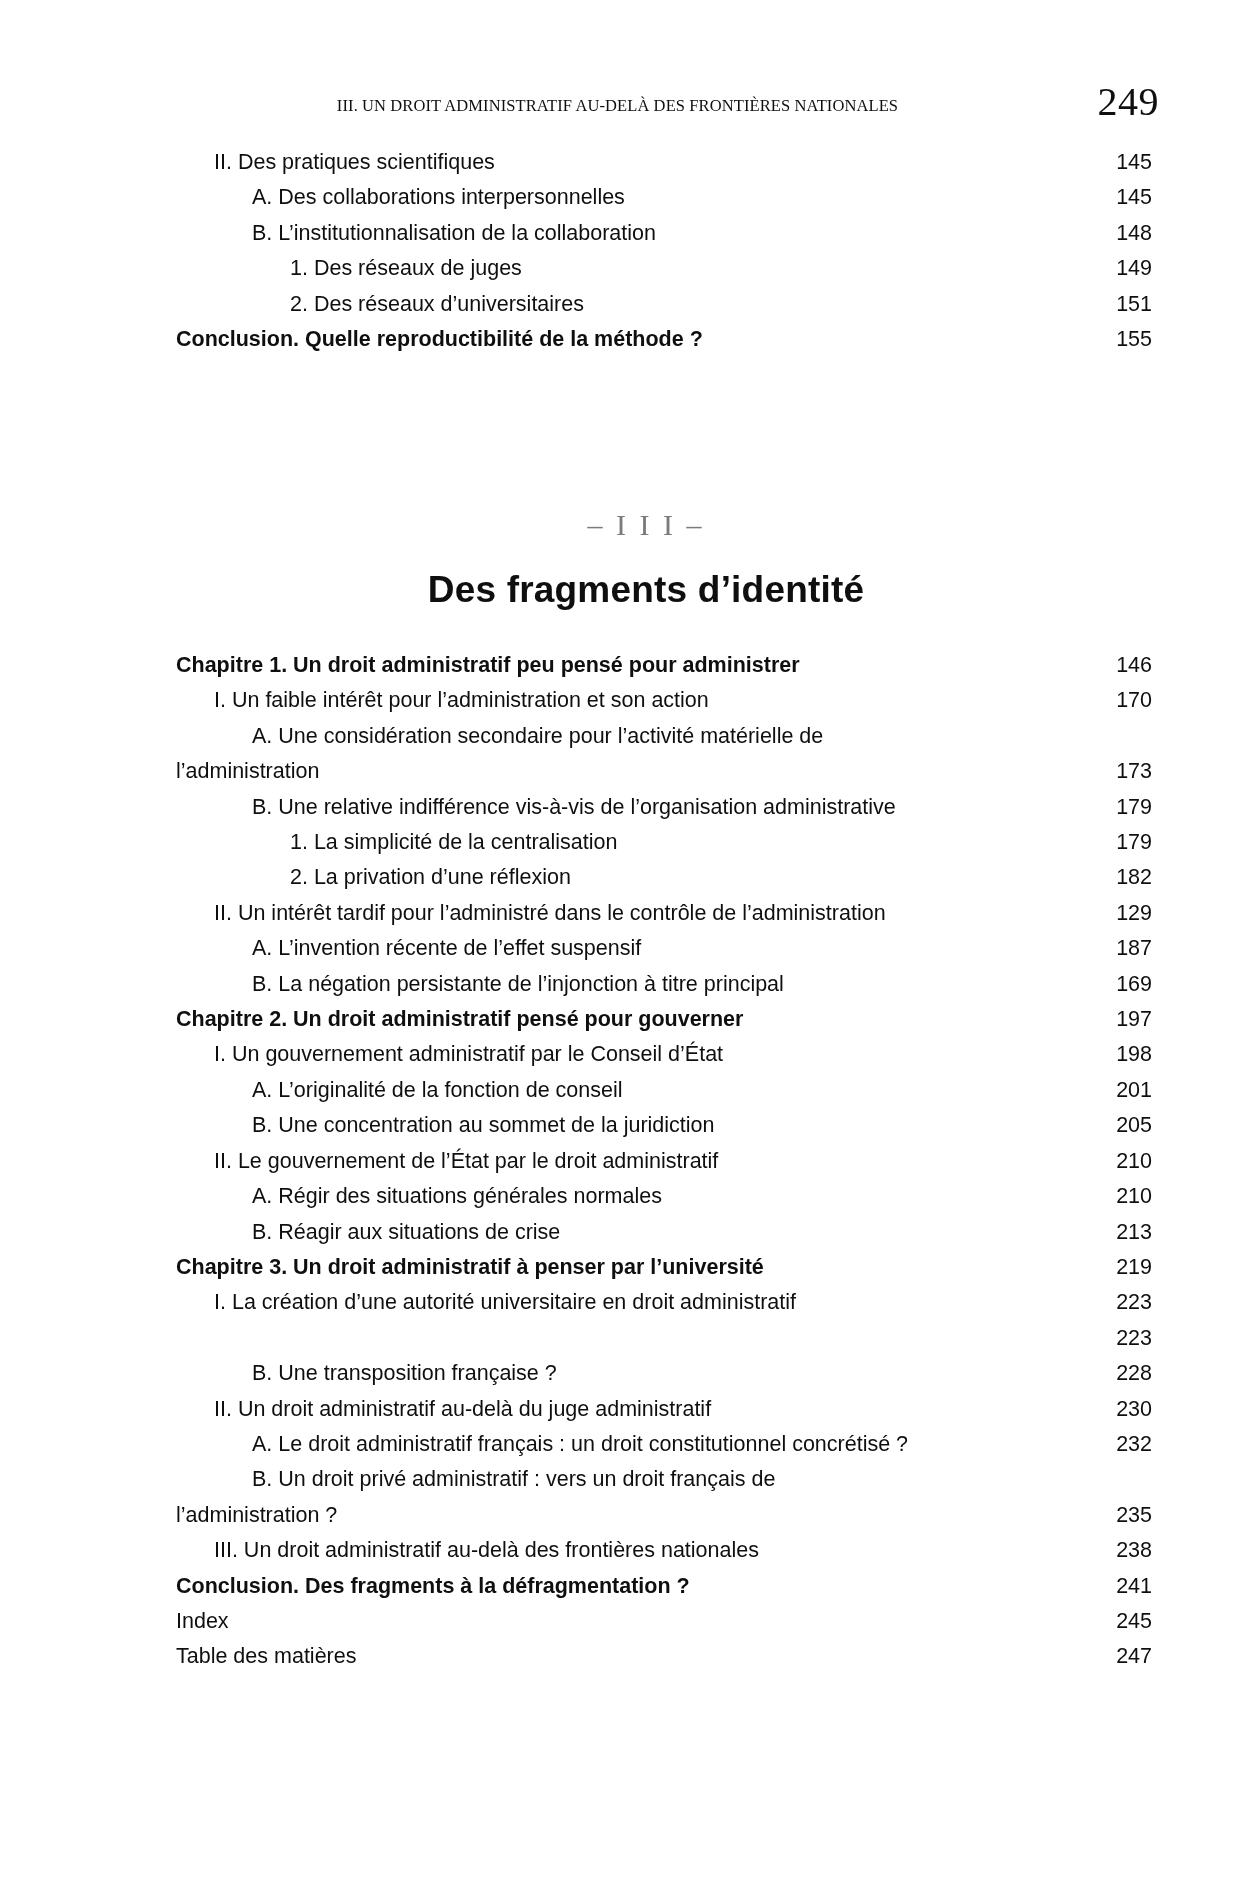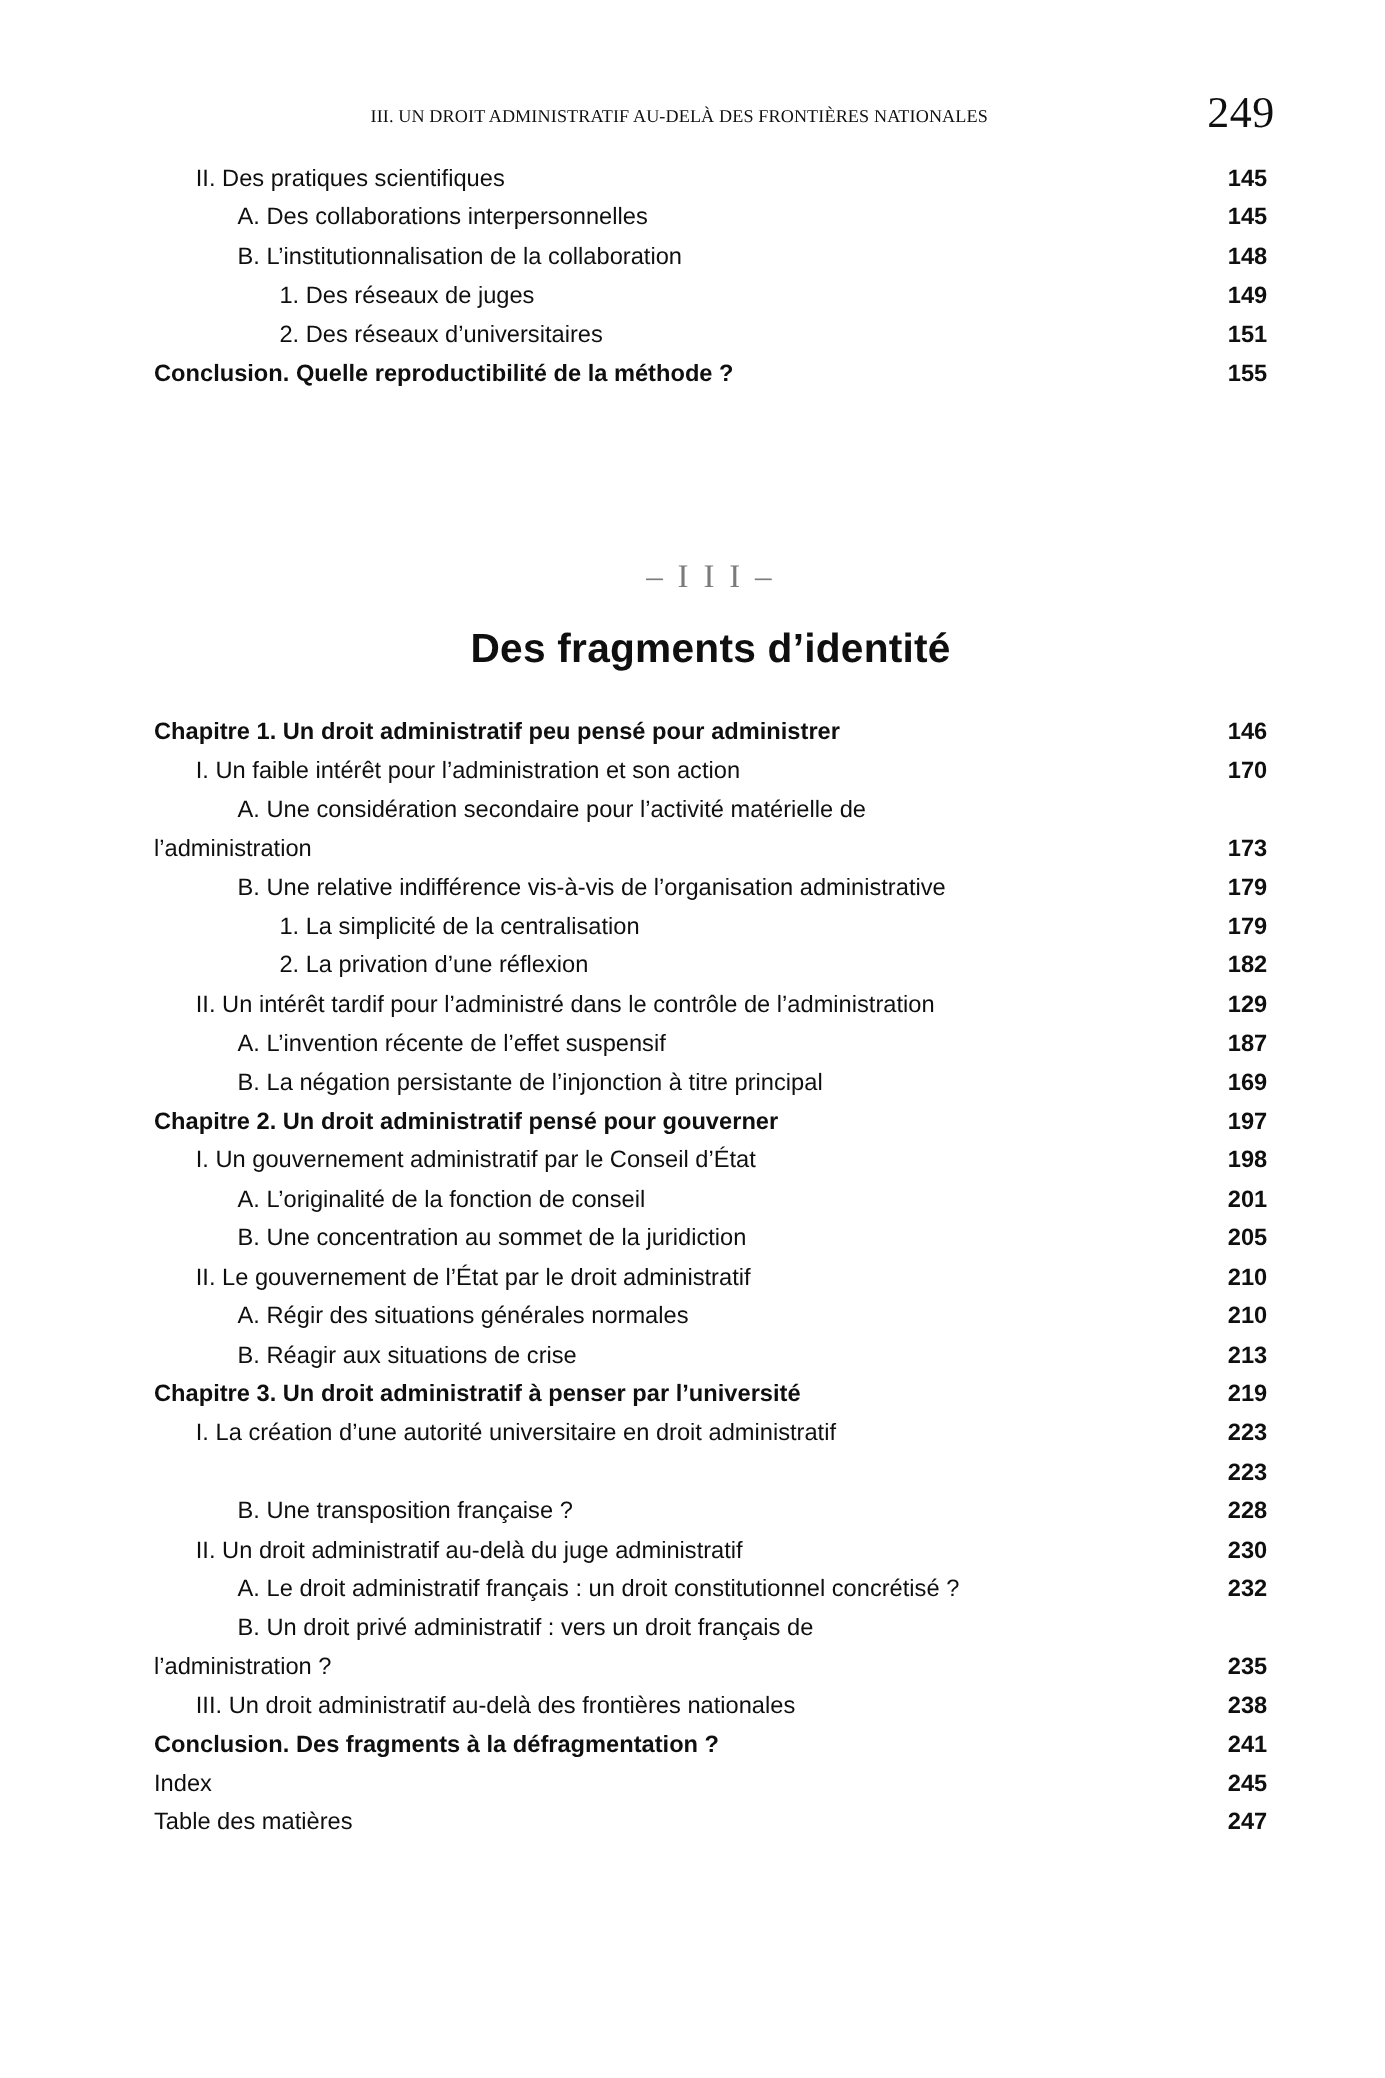--- a/index.html
+++ b/index.html
@@ -61,32 +61,32 @@
   }
   .toc.block-top  { top: 145px; }
   .toc.block-main { top: 648px; }
 
   .row {
     display: flex;
     align-items: baseline;
     font-size: 21.5px;
     line-height: 35.4px;
     color: #100f0f;
+    margin-left: 36px;
   }
   .row .label {
     flex: 0 1 auto;
     white-space: nowrap;
   }
   .row .filler { flex: 1 1 auto; min-width: 8px; }
   .row .folio {
     flex: 0 0 74px;
     text-align: right;
     font-variant-numeric: lining-nums;
     white-space: nowrap;
-    font-weight: bold;
   }
   .row.no-folio .folio { visibility: hidden; }
 
   
   .lvl-0 .label { padding-left: 0; }
   .lvl-1 .label { padding-left: 38px; }
   .lvl-2 .label { padding-left: 76px; }
   .lvl-3 .label { padding-left: 114px; }
 
   .bold .label { font-weight: 700; }

